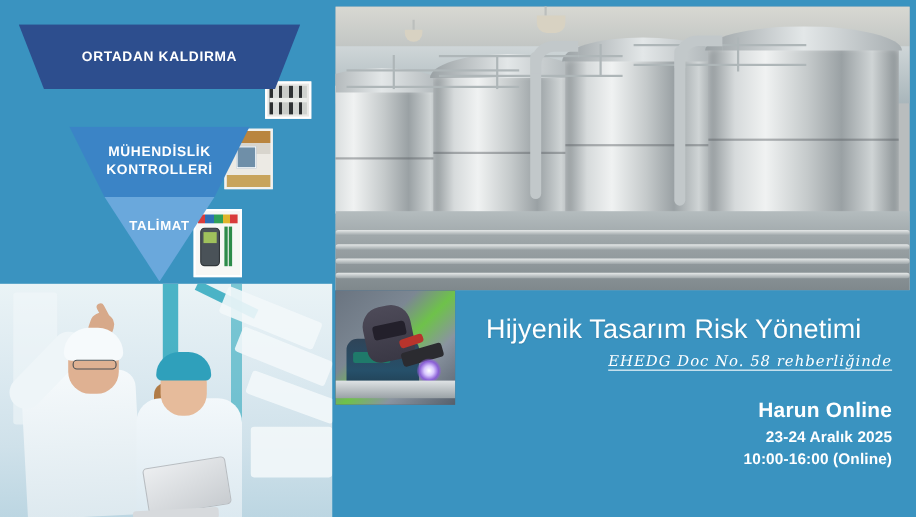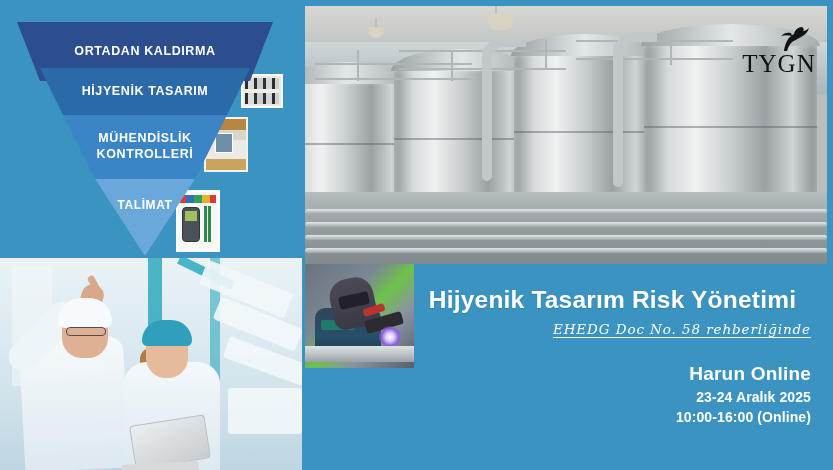--- a/index.html
+++ b/index.html
@@ -176,21 +176,21 @@
   .wd-pipe{position:absolute;left:0;bottom:6px;width:100%;height:16px;
     background:linear-gradient(180deg,#dfe3e5,#9aa2a6);}
 
   
   #text-panel{
     position:absolute;left:414px;top:264px;width:419px;height:206px;
     background:#3a93c0;color:#ffffff;
   }
   #title{
     position:absolute;left:0;right:22px;top:22px;
-    text-align:center;font-size:24.5px;font-weight:bold;letter-spacing:.2px;
+    text-align:center;font-size:24.5px;font-weight:normal;letter-spacing:.2px;
     text-shadow:0 1px 1px rgba(0,0,0,.12);
   }
   #subtitle{
     position:absolute;right:22px;top:57px;
     font-family:"DejaVu Serif","Liberation Serif",serif;
     font-style:italic;font-size:13.5px;letter-spacing:.9px;
     text-decoration:underline;text-underline-offset:3px;margin-left:20px;
   }
   #speaker{
     position:absolute;right:22px;top:99px;
@@ -213,26 +213,20 @@
   <div id="left-panel">
     <div class="pyramid">
 
       <div class="band" id="band0">
         <svg class="tri" viewBox="0 0 256 46" preserveAspectRatio="none">
           <polygon points="0,0 256,0 233,46 23,46" fill="#2d4e8e"></polygon>
         </svg>
         <span class="lbl">ORTADAN KALDIRMA</span>
       </div>
 
-      <div class="band" id="band1">
-        <svg class="tri" viewBox="0 0 256 47" preserveAspectRatio="none">
-          <polygon points="23,0 233,0 210,47 46,47" fill="#2b6aa8"></polygon>
-        </svg>
-        <span class="lbl">HİJYENİK TASARIM</span>
-      </div>
 
       <div class="band" id="band3">
         <svg class="tri" viewBox="0 0 256 77" preserveAspectRatio="none">
           <polygon points="78,0 178,0 128,77" fill="#6aa8dc"></polygon>
         </svg>
         <span class="lbl" style="margin-top:-24px">TALİMAT</span>
       </div>
 
       <div class="band" id="band2">
         <svg class="tri" viewBox="0 0 256 64" preserveAspectRatio="none">
@@ -288,27 +282,20 @@
     <div class="goose" style="left:34%;top:16%;height:52%"></div>
     <div class="goose" style="left:59%;top:14%;height:56%"></div>
 
     <div class="pipe-bank">
       <div class="pipe" style="top:24%"></div>
       <div class="pipe" style="top:42%"></div>
       <div class="pipe" style="top:60%"></div>
       <div class="pipe" style="top:78%"></div>
     </div>
 
-    <div id="logo">
-      <svg id="logo-bird" viewBox="0 0 34 28">
-        <path d="M23 3 C19 3 16 6 15 10 C13 11 10 13 8 17 C6 21 5 25 5 27 L8 27 C9 23 11 20 13 18 C16 16 19 15 22 13 C26 11 29 8 30 4 C28 6 26 7 24 7 C25 6 25 4 23 3 Z" fill="#111111"></path>
-        <path d="M12 9 C8 8 5 9 2 12 C6 11 9 11 13 12 Z" fill="#111111"></path>
-      </svg>
-      <span id="logo-text">TYGN</span>
-    </div>
   </div>
 
   <div id="photo-people">
     <div class="pp-bg"></div>
     <div class="pp-beam" style="left:148px;top:0;width:14px;height:212px"></div>
     <div class="pp-beam" style="left:210px;top:0;width:10px;height:140px;opacity:.6"></div>
     <div class="pp-beam" style="left:176px;top:10px;width:60px;height:9px;transform:rotate(26deg)"></div>
     <div class="pp-white" style="left:200px;top:18px;width:92px;height:26px;transform:rotate(22deg)"></div>
     <div class="pp-white" style="left:214px;top:54px;width:88px;height:24px;transform:rotate(22deg)"></div>
     <div class="pp-white" style="left:224px;top:92px;width:84px;height:22px;transform:rotate(20deg)"></div>

